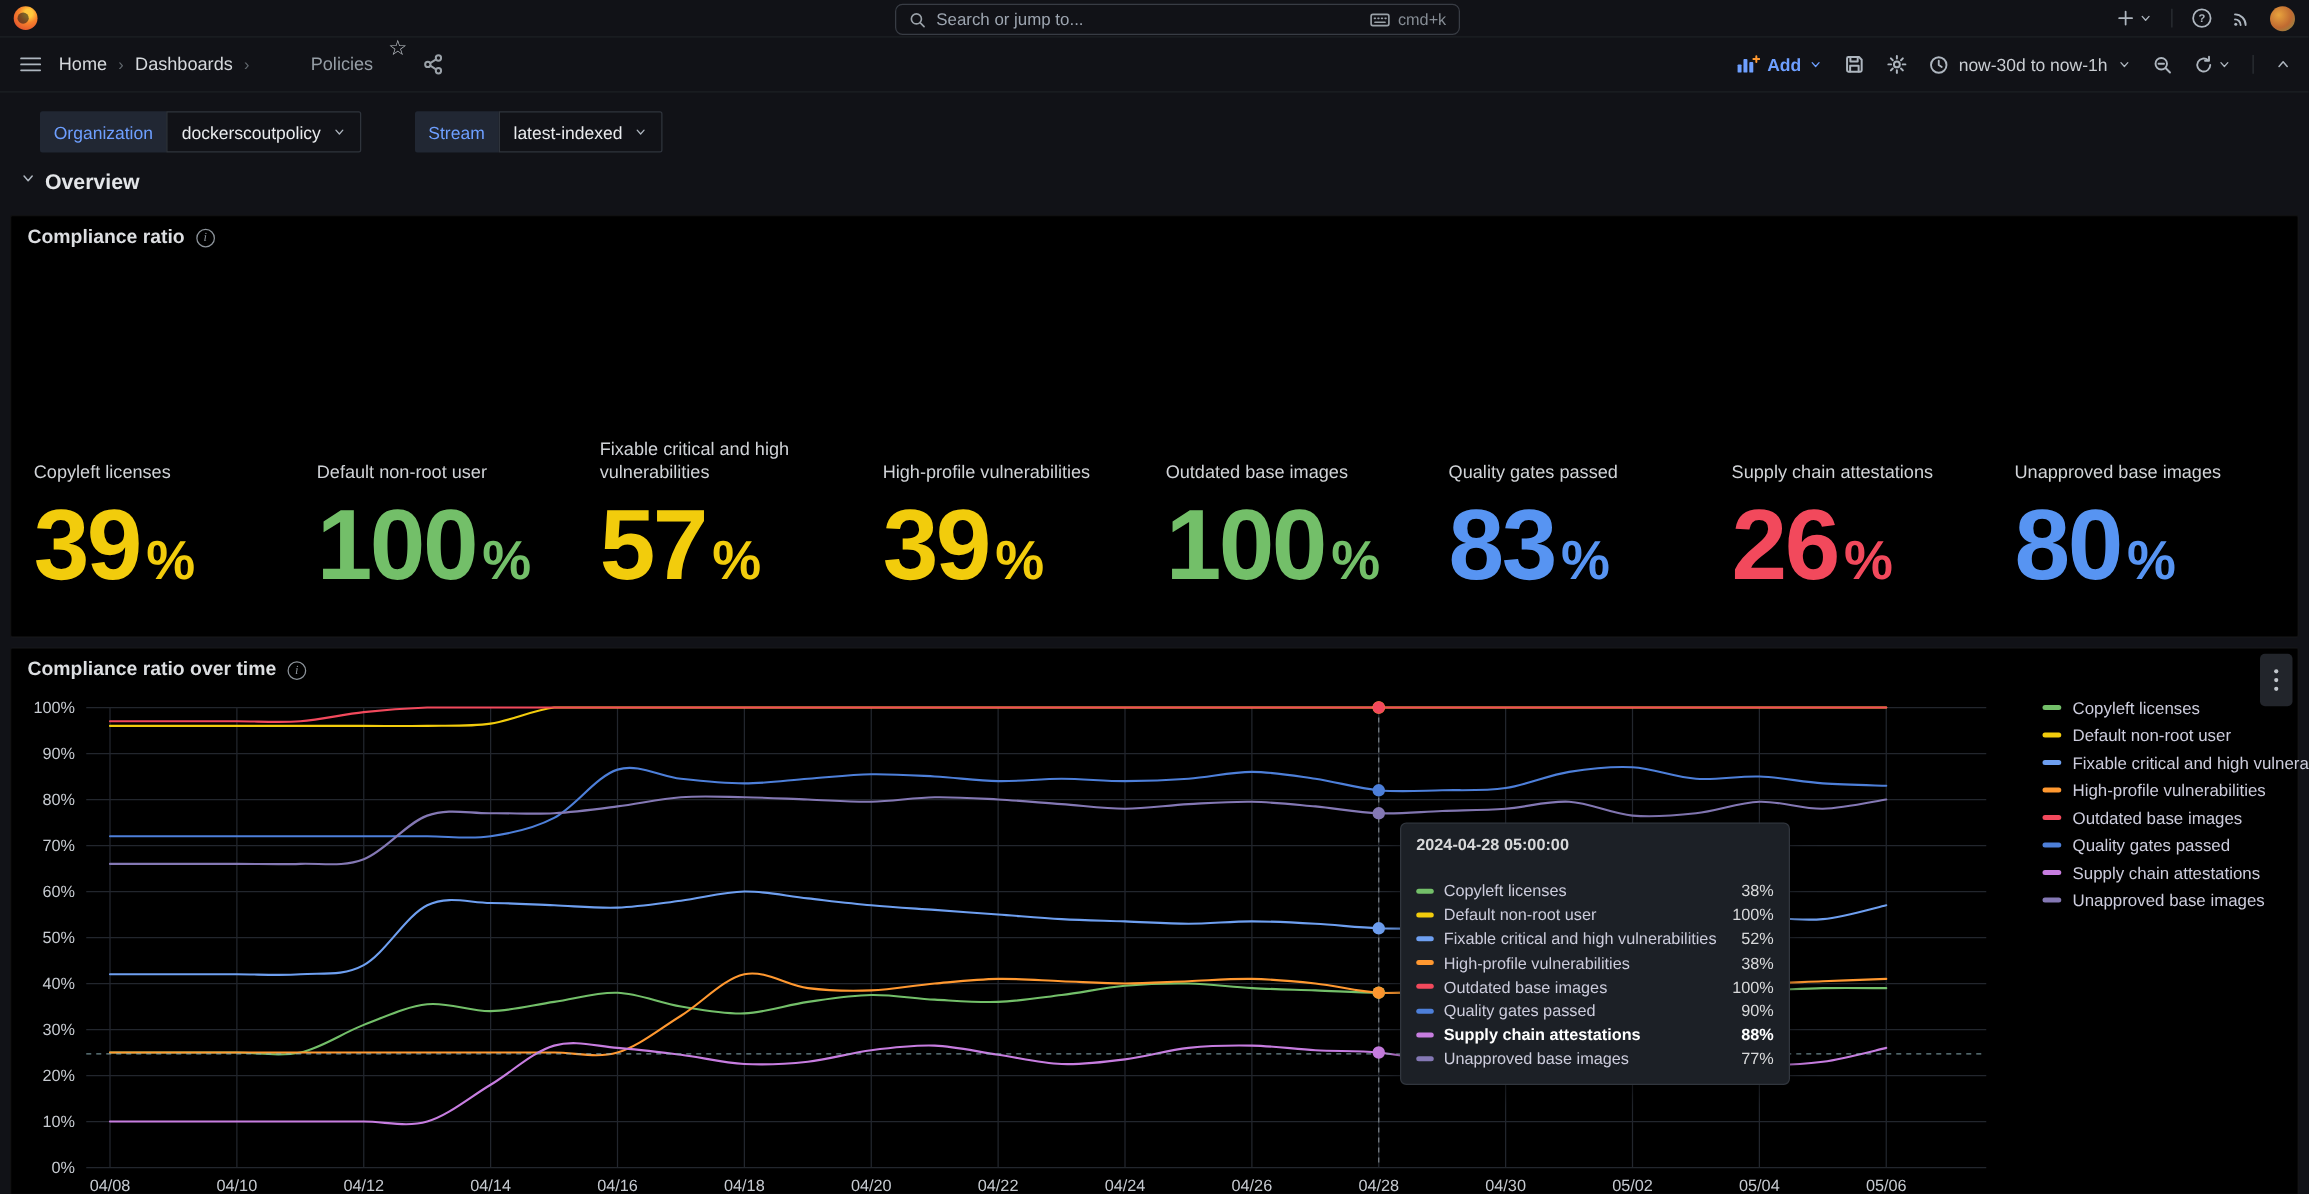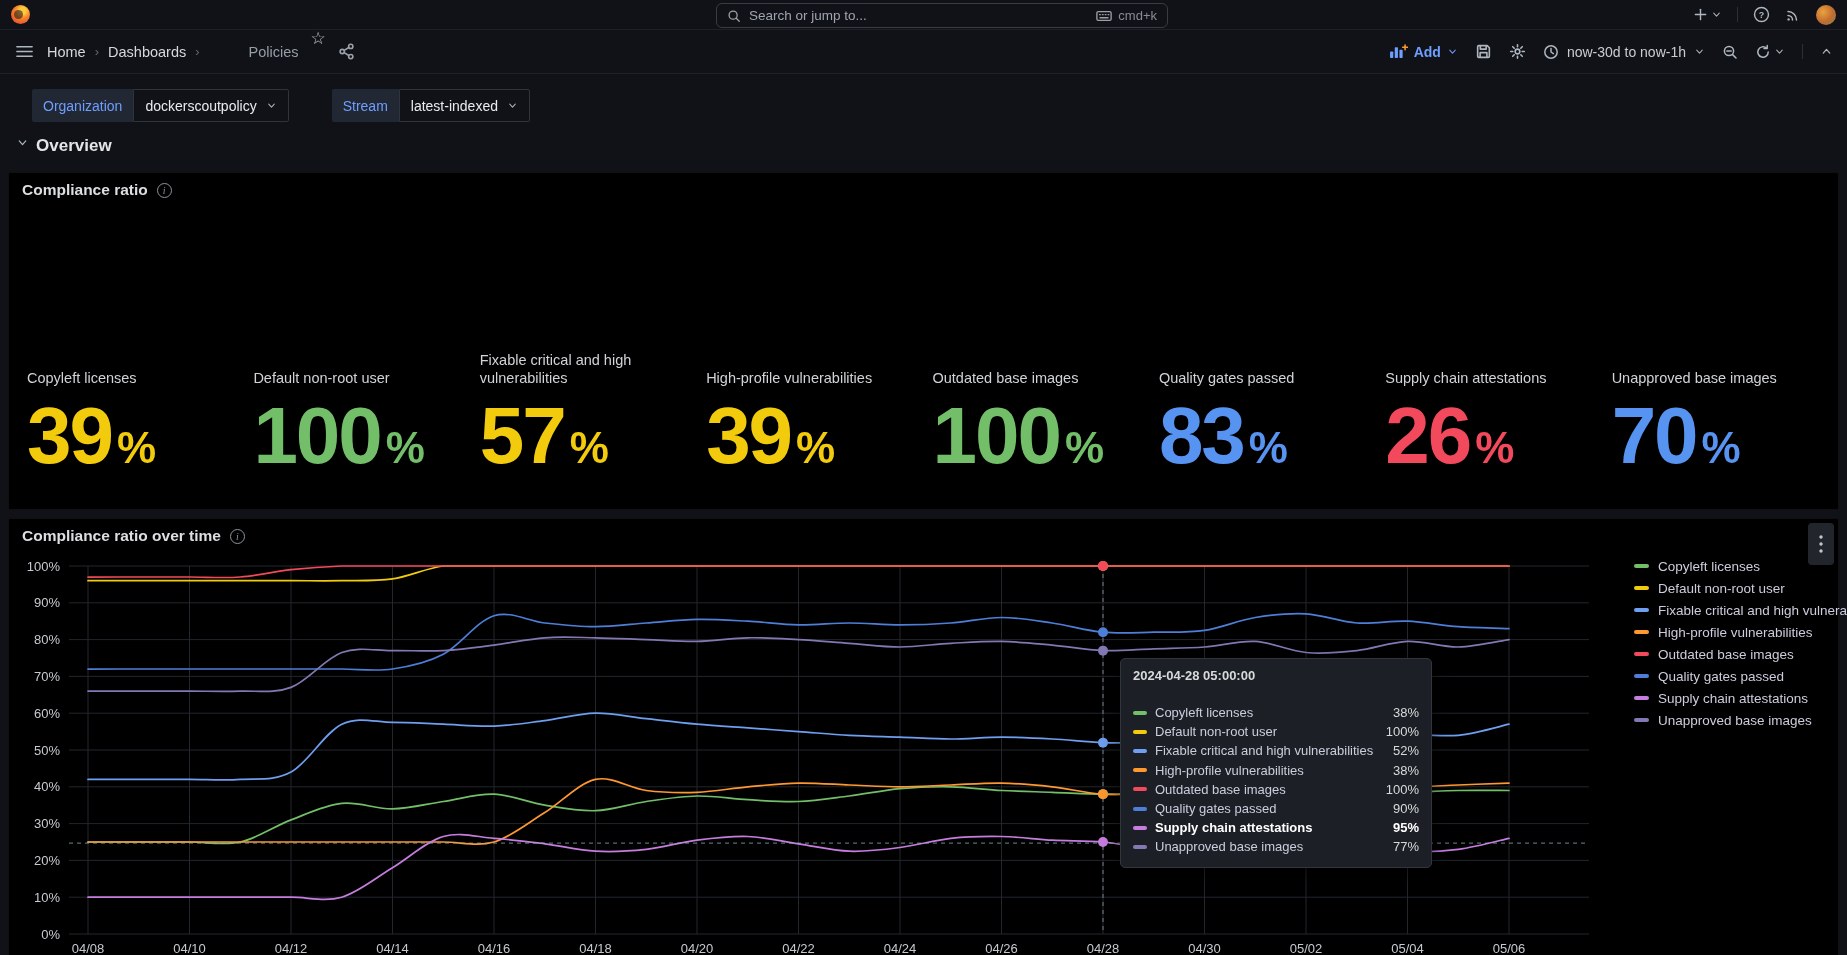--- a/index.html
+++ b/index.html
@@ -308,21 +308,21 @@
         <div class="stat">
           <div class="stat-label">Supply chain attestations</div>
           <div class="stat-value" style="color: rgb(242, 73, 92);">
             <span>26</span>
             <span class="stat-unit">%</span>
           </div>
         </div>
         <div class="stat">
           <div class="stat-label">Unapproved base images</div>
           <div class="stat-value" style="color: rgb(87, 148, 242);">
-            <span>70</span>
+            <span>80</span>
             <span class="stat-unit">%</span>
           </div>
         </div>
       </div>
   </section>
 
   <section class="panel" id="chart-panel">
     <div class="panel-header">
       <span class="panel-title">Compliance ratio over time</span>
       <span class="info-icon">i</span>
@@ -472,21 +472,21 @@
             <span class="tt-value">100%</span>
           </div>
           <div class="tt-row">
             <span class="tt-swatch" style="background: rgb(77, 127, 217);"></span>
             <span class="tt-label">Quality gates passed</span>
             <span class="tt-value">90%</span>
           </div>
           <div class="tt-row bold">
             <span class="tt-swatch" style="background: rgb(199, 125, 224);"></span>
             <span class="tt-label">Supply chain attestations</span>
-            <span class="tt-value">95%</span>
+            <span class="tt-value">88%</span>
           </div>
           <div class="tt-row">
             <span class="tt-swatch" style="background: rgb(132, 120, 180);"></span>
             <span class="tt-label">Unapproved base images</span>
             <span class="tt-value">77%</span>
           </div>
         </div>
     </div>
   </section>
 

